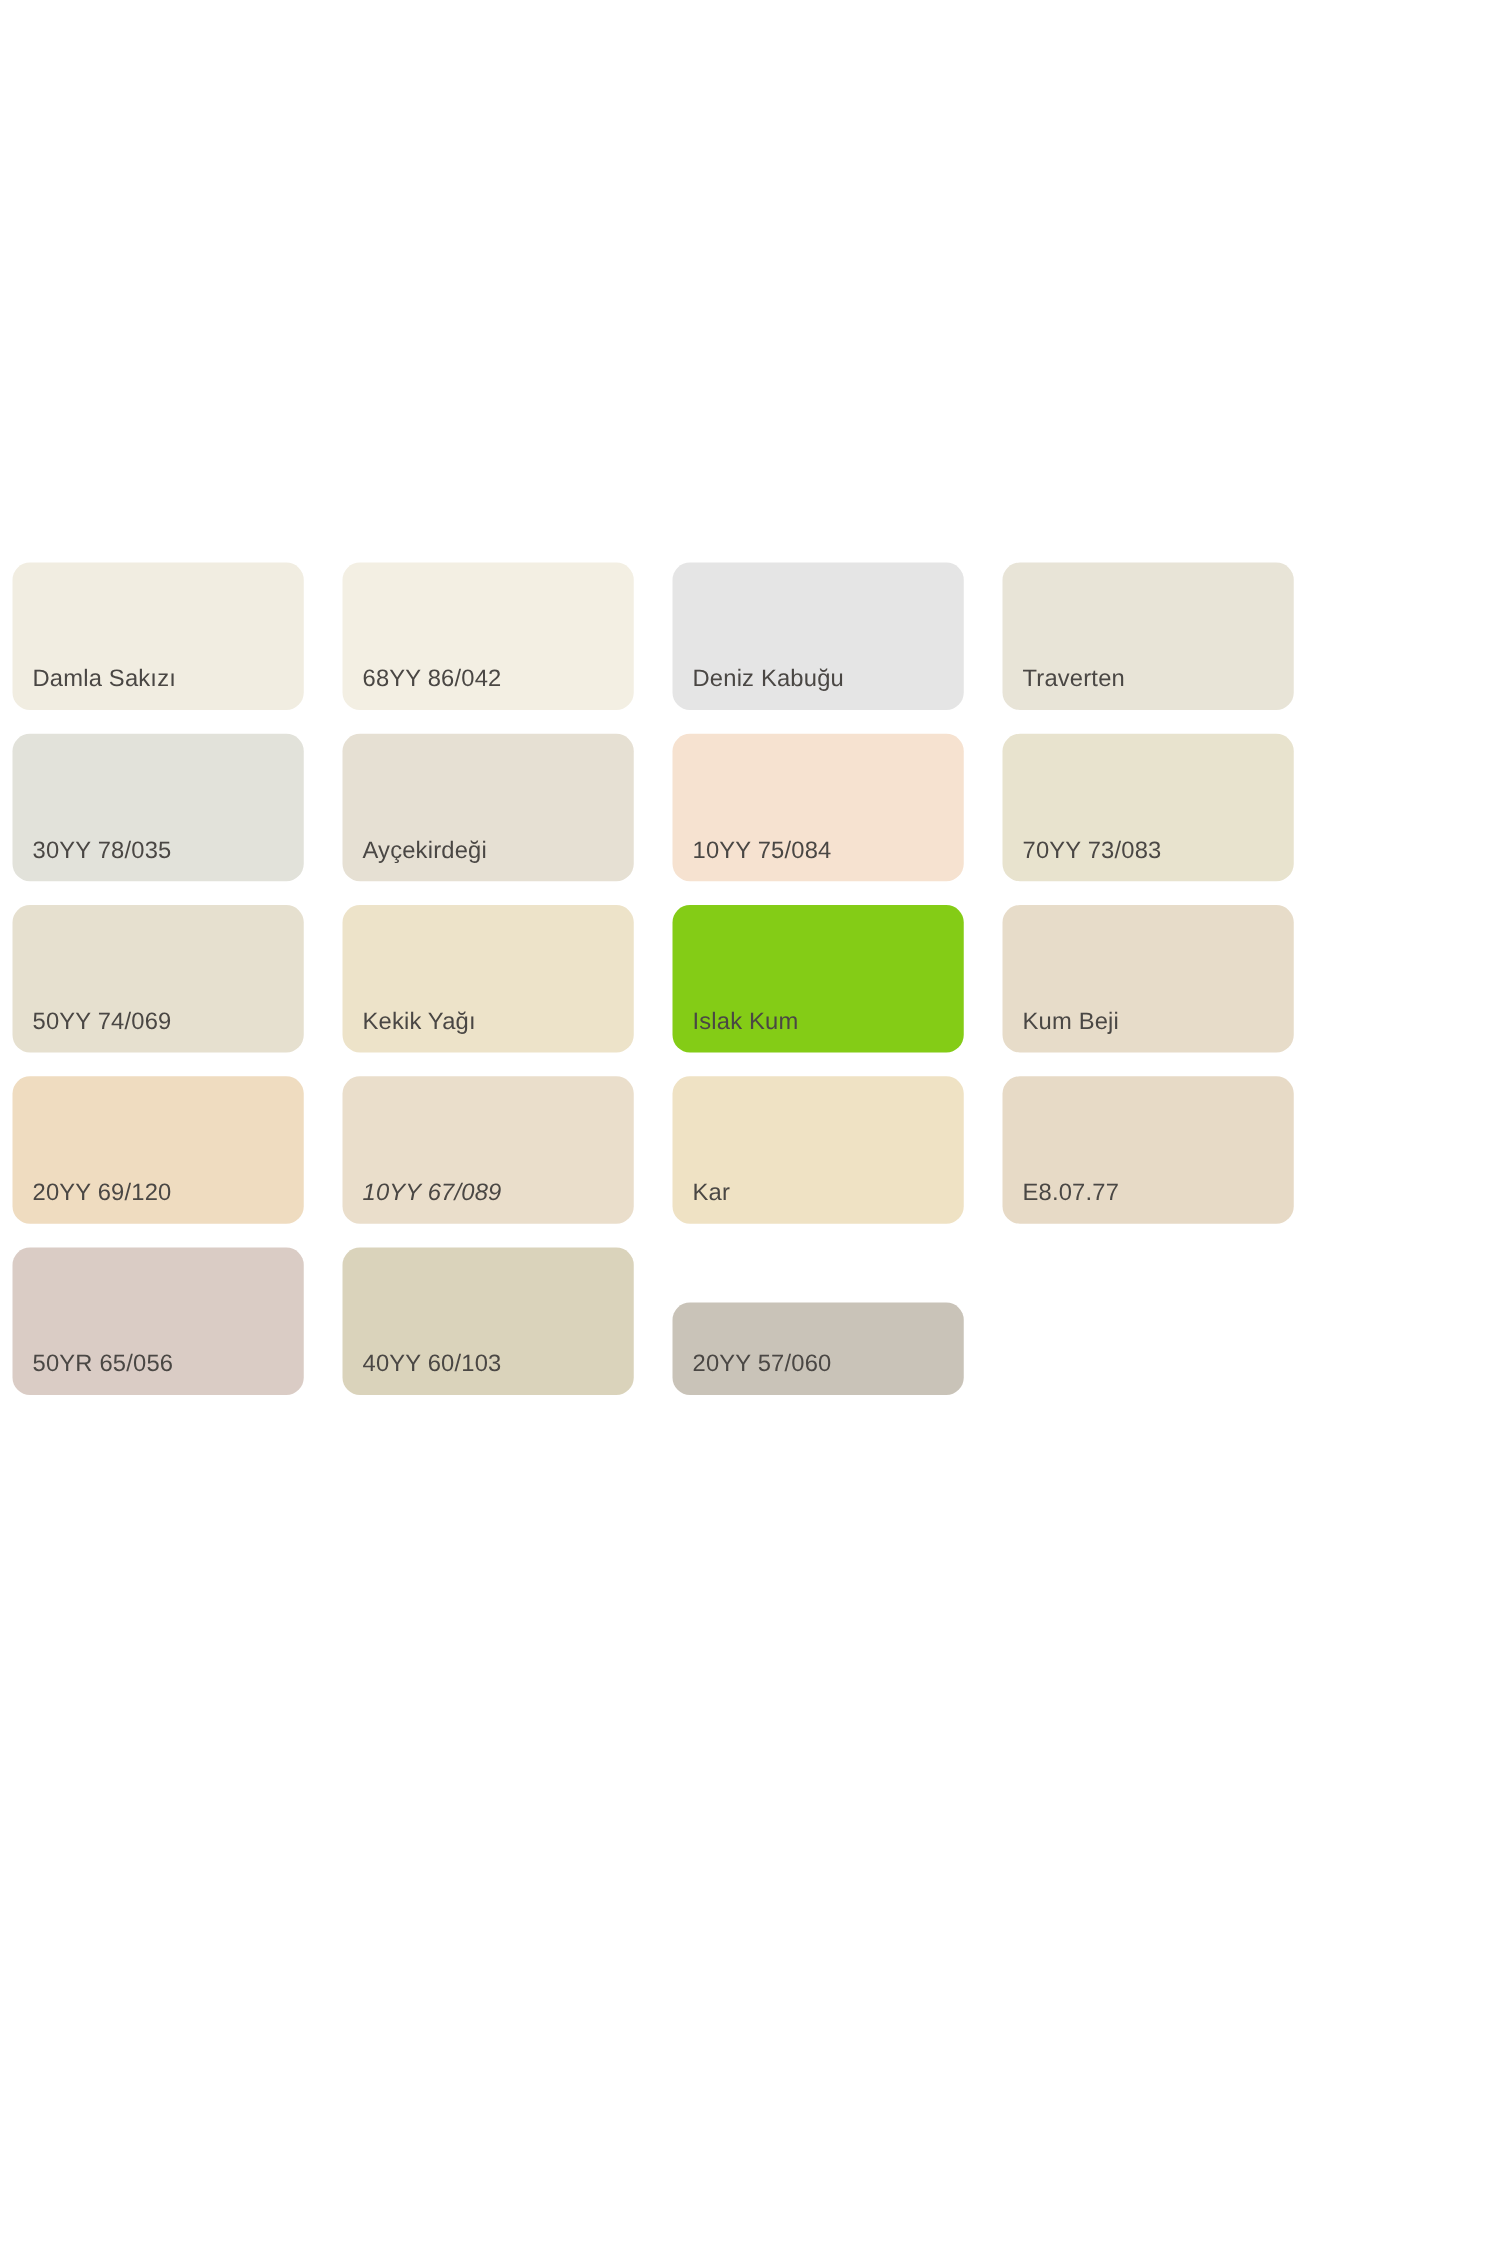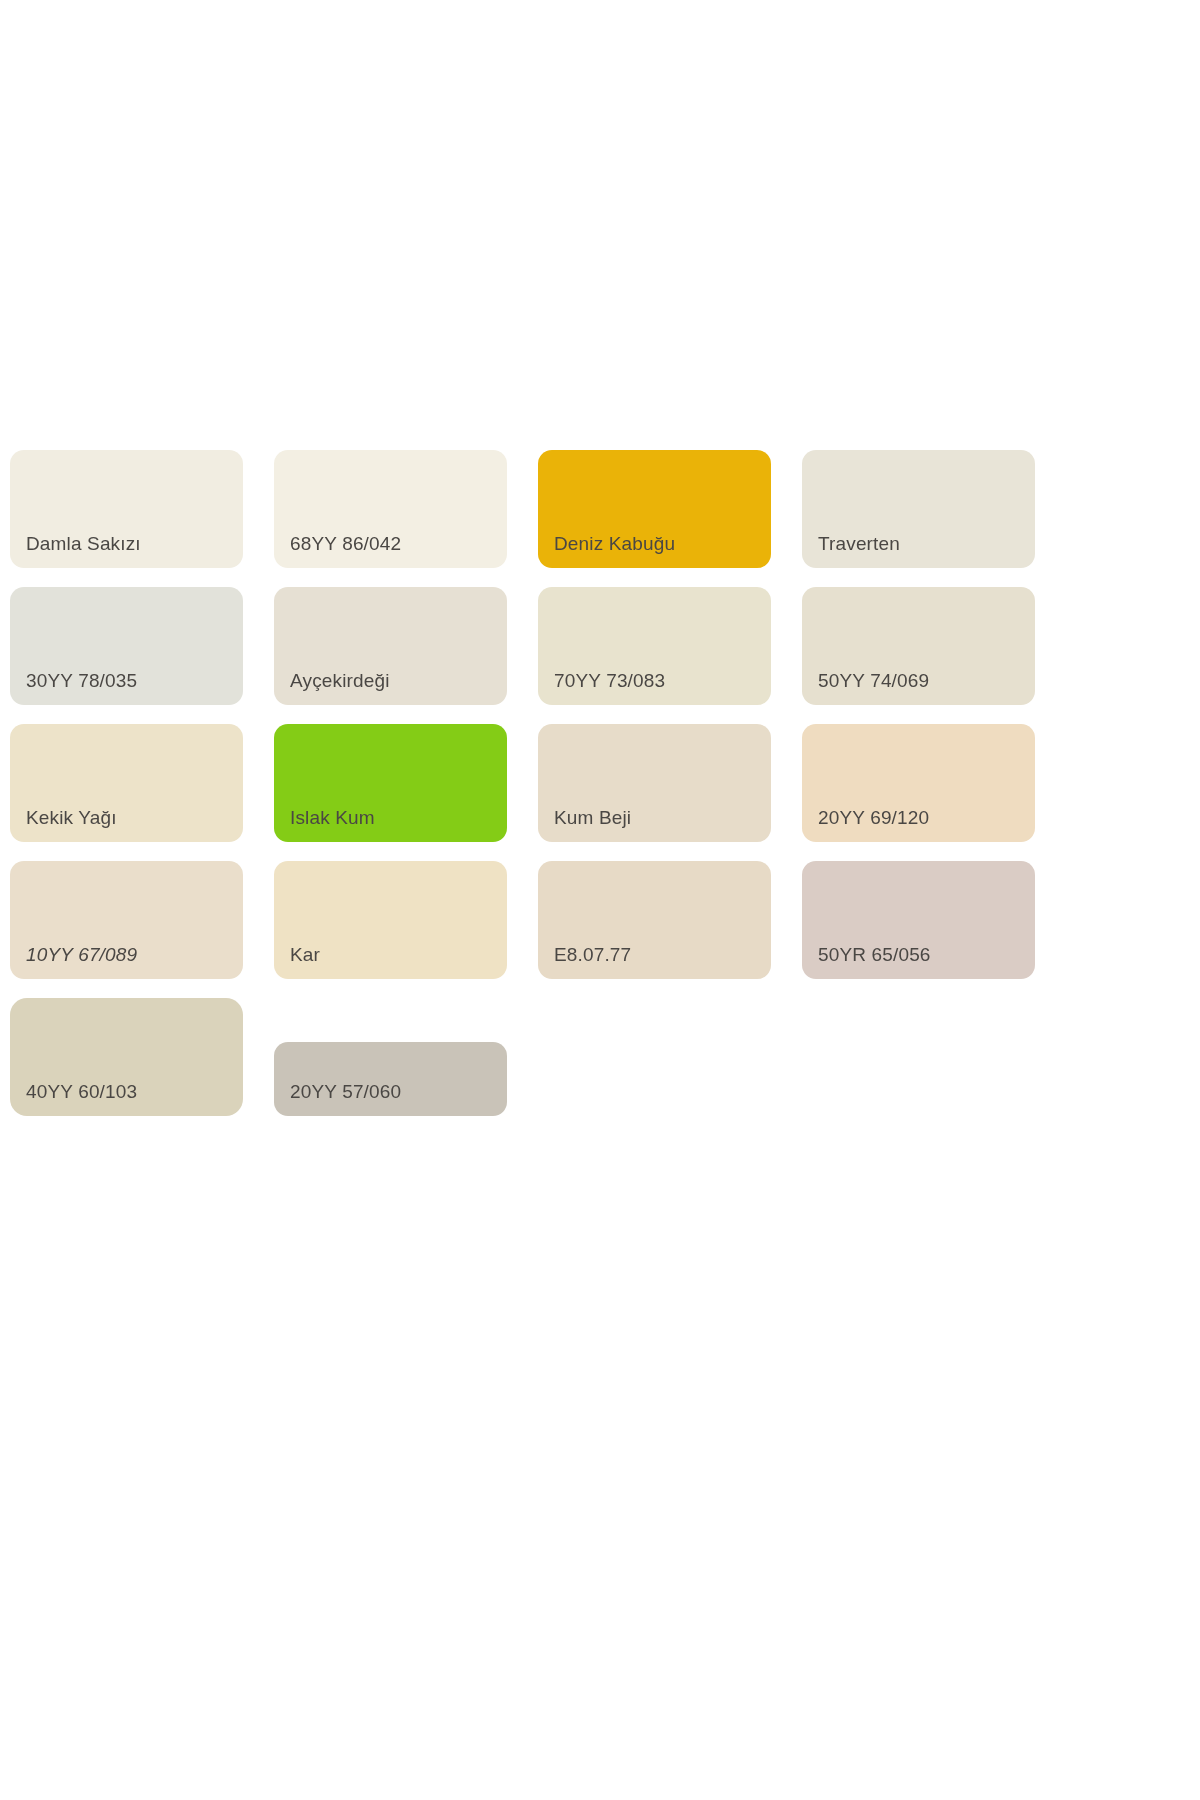--- a/index.html
+++ b/index.html
@@ -61,31 +61,34 @@
 <body>
 
 <div id="palette-page" style="background-color: rgb(255, 255, 255);">
   <div id="swatch-grid">
       <div class="swatch" style="background-color: rgb(241, 237, 225);">
         <span class="swatch-label" style="color: rgb(74, 71, 68);">Damla Sakızı</span>
       </div>
       <div class="swatch" style="background-color: rgb(243, 239, 227);">
         <span class="swatch-label" style="color: rgb(74, 71, 68);">68YY 86/042</span>
       </div>
-      <div class="swatch" style="background-color: #eab308; text-align: right;">
+      <div class="swatch" style="background-color: #e5e5e5; text-align: right;">
         <span class="swatch-label" style="color: rgb(74, 71, 68);">Deniz Kabuğu</span>
       </div>
       <div class="swatch" style="background-color: rgb(232, 228, 215);">
         <span class="swatch-label" style="color: rgb(74, 71, 68);">Traverten</span>
       </div>
       <div class="swatch" style="background-color: rgb(226, 226, 218);">
         <span class="swatch-label" style="color: rgb(74, 71, 68);">30YY 78/035</span>
       </div>
       <div class="swatch" style="background-color: rgb(230, 224, 211);">
         <span class="swatch-label" style="color: rgb(74, 71, 68);">Ayçekirdeği</span>
+      </div>
+      <div class="swatch" style="background-color: rgb(246, 226, 208);">
+        <span class="swatch-label" style="color: rgb(74, 71, 68);">10YY 75/084</span>
       </div>
       <div class="swatch" style="background-color: rgb(232, 227, 206);">
         <span class="swatch-label" style="color: rgb(74, 71, 68);">70YY 73/083</span>
       </div>
       <div class="swatch" style="background-color: rgb(230, 224, 207);">
         <span class="swatch-label" style="color: rgb(74, 71, 68);">50YY 74/069</span>
       </div>
       <div class="swatch" style="background-color: rgb(237, 227, 201);">
         <span class="swatch-label" style="color: rgb(74, 71, 68);">Kekik Yağı</span>
       </div>
@@ -103,20 +106,20 @@
       </div>
       <div class="swatch" style="background-color: rgb(239, 226, 196); padding-left: 12px;">
         <span class="swatch-label" style="color: rgb(74, 71, 68);">Kar</span>
       </div>
       <div class="swatch" style="background-color: rgb(231, 218, 198);">
         <span class="swatch-label" style="color: rgb(74, 71, 68);">E8.07.77</span>
       </div>
       <div class="swatch" style="background-color: rgb(218, 204, 197);">
         <span class="swatch-label" style="color: rgb(74, 71, 68);">50YR 65/056</span>
       </div>
-      <div class="swatch" style="background-color: rgb(218, 211, 187); border-radius: 17px;">
+      <div class="swatch" style="background-color: rgb(218, 211, 187);">
         <span class="swatch-label" style="color: rgb(74, 71, 68);">40YY 60/103</span>
       </div>
       <div class="swatch" style="background-color: rgb(201, 195, 184); margin-top: 44px;">
         <span class="swatch-label" style="color: rgb(74, 71, 68);">20YY 57/060</span>
       </div>
     </div>
 </div>
 
 </body></html>

